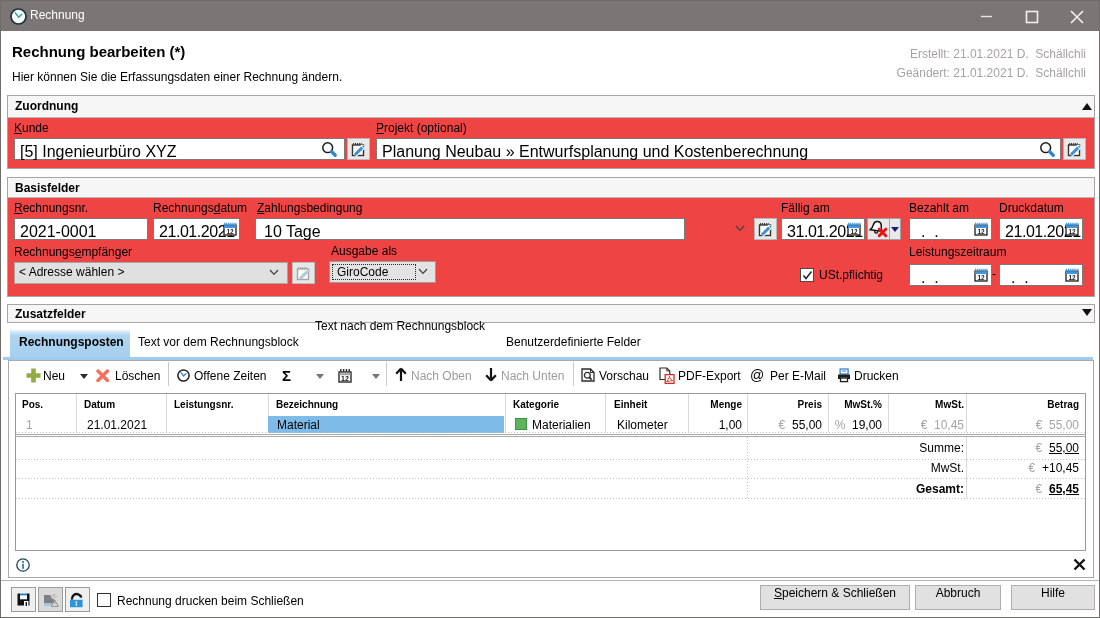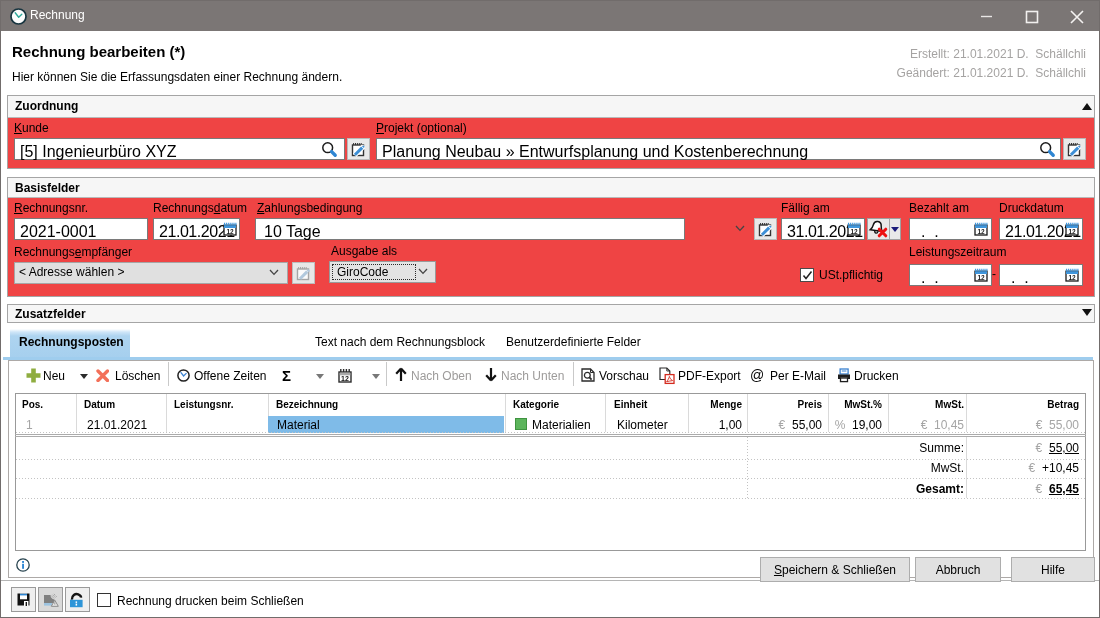--- a/index.html
+++ b/index.html
@@ -34,21 +34,21 @@
   .gray { color:#9d9b9a; }
   
   .th { position:absolute; top:398px; font-weight:bold; font-size:10px; white-space:nowrap; }
   .td1 { position:absolute; top:417px; font-size:12px; white-space:nowrap; }
   .colsep { position:absolute; top:393px; height:38px; width:1px; background:#dadada; }
   .dotline { position:absolute; height:1px; background-image:linear-gradient(to right,#c3c3c3 1px,transparent 1px); background-size:3px 1px; }
   .sumlbl { position:absolute; text-align:right; font-size:12px; white-space:nowrap; }
   .sumval { position:absolute; text-align:right; font-size:12px; white-space:nowrap; }
   .ge { color:#a5a5a5; }
   
-  .fbtn { position:absolute; top:556px; height:25px; background:#e1e1e1; border:1px solid #adadad; text-align:center; font-size:12px; padding-top:5px; }
+  .fbtn { position:absolute; top:584px; height:25px; background:#e1e1e1; border:1px solid #adadad; text-align:center; font-size:12px; }
   .ibtn { position:absolute; top:586px; width:25px; height:25px; background:#efefef; border:1px solid #9a9a9a; }
 </style>
 </head>
 <body>
 <div id="win">
   <div id="titlebar">
     <svg class="abs" style="left:9px;top:7px" width="17" height="17" viewBox="0 0 17 17">
       <circle cx="8.5" cy="8.5" r="7.5" fill="#fdfdfd" stroke="#17343f" stroke-width="1.7"></circle>
       <path d="M5.2 4.8 L8.7 9.3 L11.8 6.2" fill="none" stroke="#2fa99b" stroke-width="1.4" stroke-linecap="round" stroke-linejoin="round"></path>
     </svg>
@@ -227,21 +227,22 @@
     </svg>
 
   <div class="grp" style="top:303px;height:19px;background:#f6f6f6">
     <div class="grp-t" style="top:2px">Zusatzfelder</div>
     <div class="caret" style="left:1074px;top:4px;border-left:5.5px solid transparent;border-right:5.5px solid transparent;border-top:7px solid #111"></div>
   </div>
 
   <div class="abs" style="left:9px;top:328px;width:120px;height:31px;background:linear-gradient(180deg,#ffffff 0px,#cfe6f8 3px,#aed4f0 7px,#a5cfee 100%)"></div>
   <div class="abs" style="left:2px;top:356px;width:1090px;height:3px;background:#9fcdee"></div>
   <div class="tab" style="left:18px;top:334px;font-weight:bold">Rechnungsposten</div>
-  <div class="tab" style="left:314px;top:334px">Text nach dem Rechnungsblock</div>
+  <div class="tab" style="left:137px;top:334px">Text vor dem Rechnungsblock</div>
+  <div class="tab" style="left:314px;top:318px">Text nach dem Rechnungsblock</div>
   <div class="tab" style="left:505px;top:334px">Benutzerdefinierte Felder</div>
 
   <div class="abs" style="left:7px;top:359px;width:1086px;height:218px;border:1px solid #ada9a7;background:transparent"></div>
 
   <svg class="abs" style="left:25px;top:367px" width="15" height="15" viewBox="0 0 15 15">
     <path d="M7.5 0.5 V14.5 M0.5 7.5 H14.5" stroke="#8fad40" stroke-width="4.6"></path>
   </svg>
   <div class="tbtxt" style="left:42px">Neu</div>
   <div class="caret" style="left:79px;top:373px;border-left:4.5px solid transparent;border-right:4.5px solid transparent;border-top:5px solid #2b2b2b"></div>
   <svg class="abs" style="left:95px;top:368px" width="13" height="13" viewBox="0 0 13 13">

